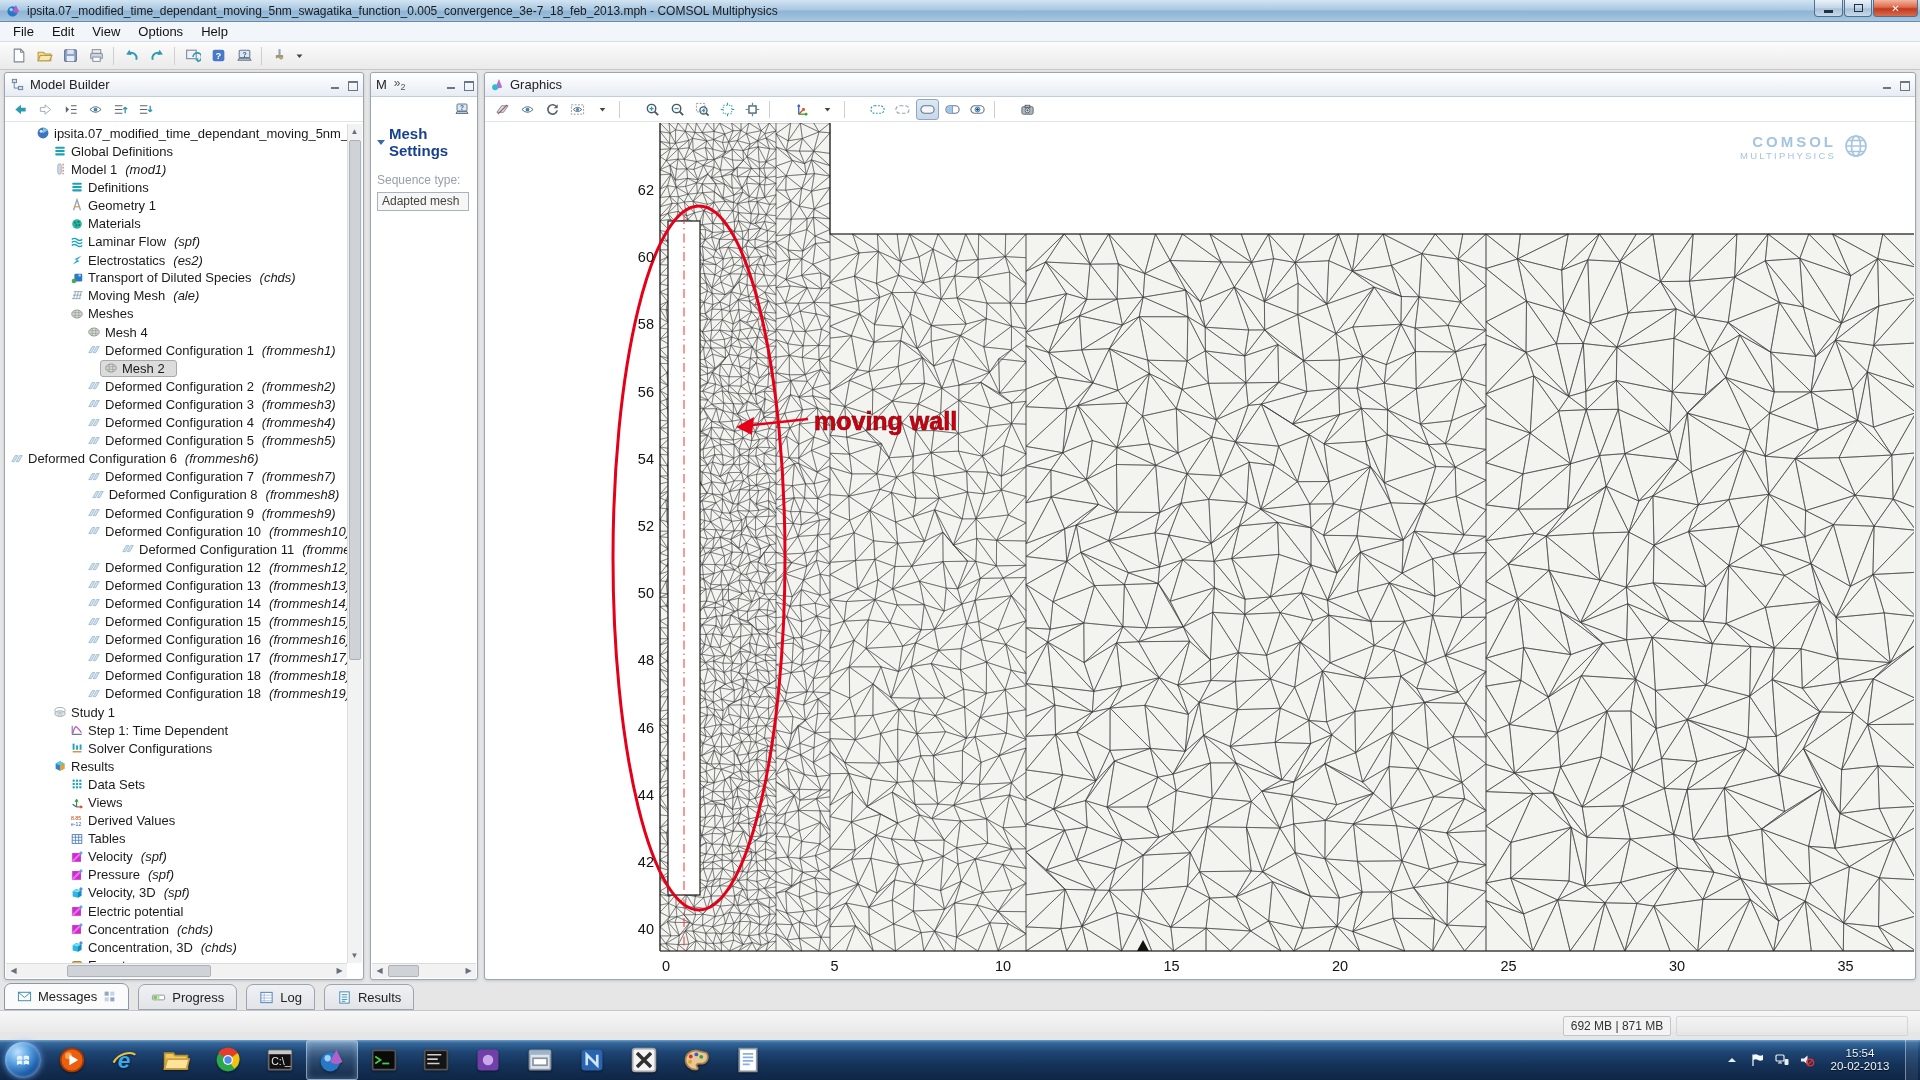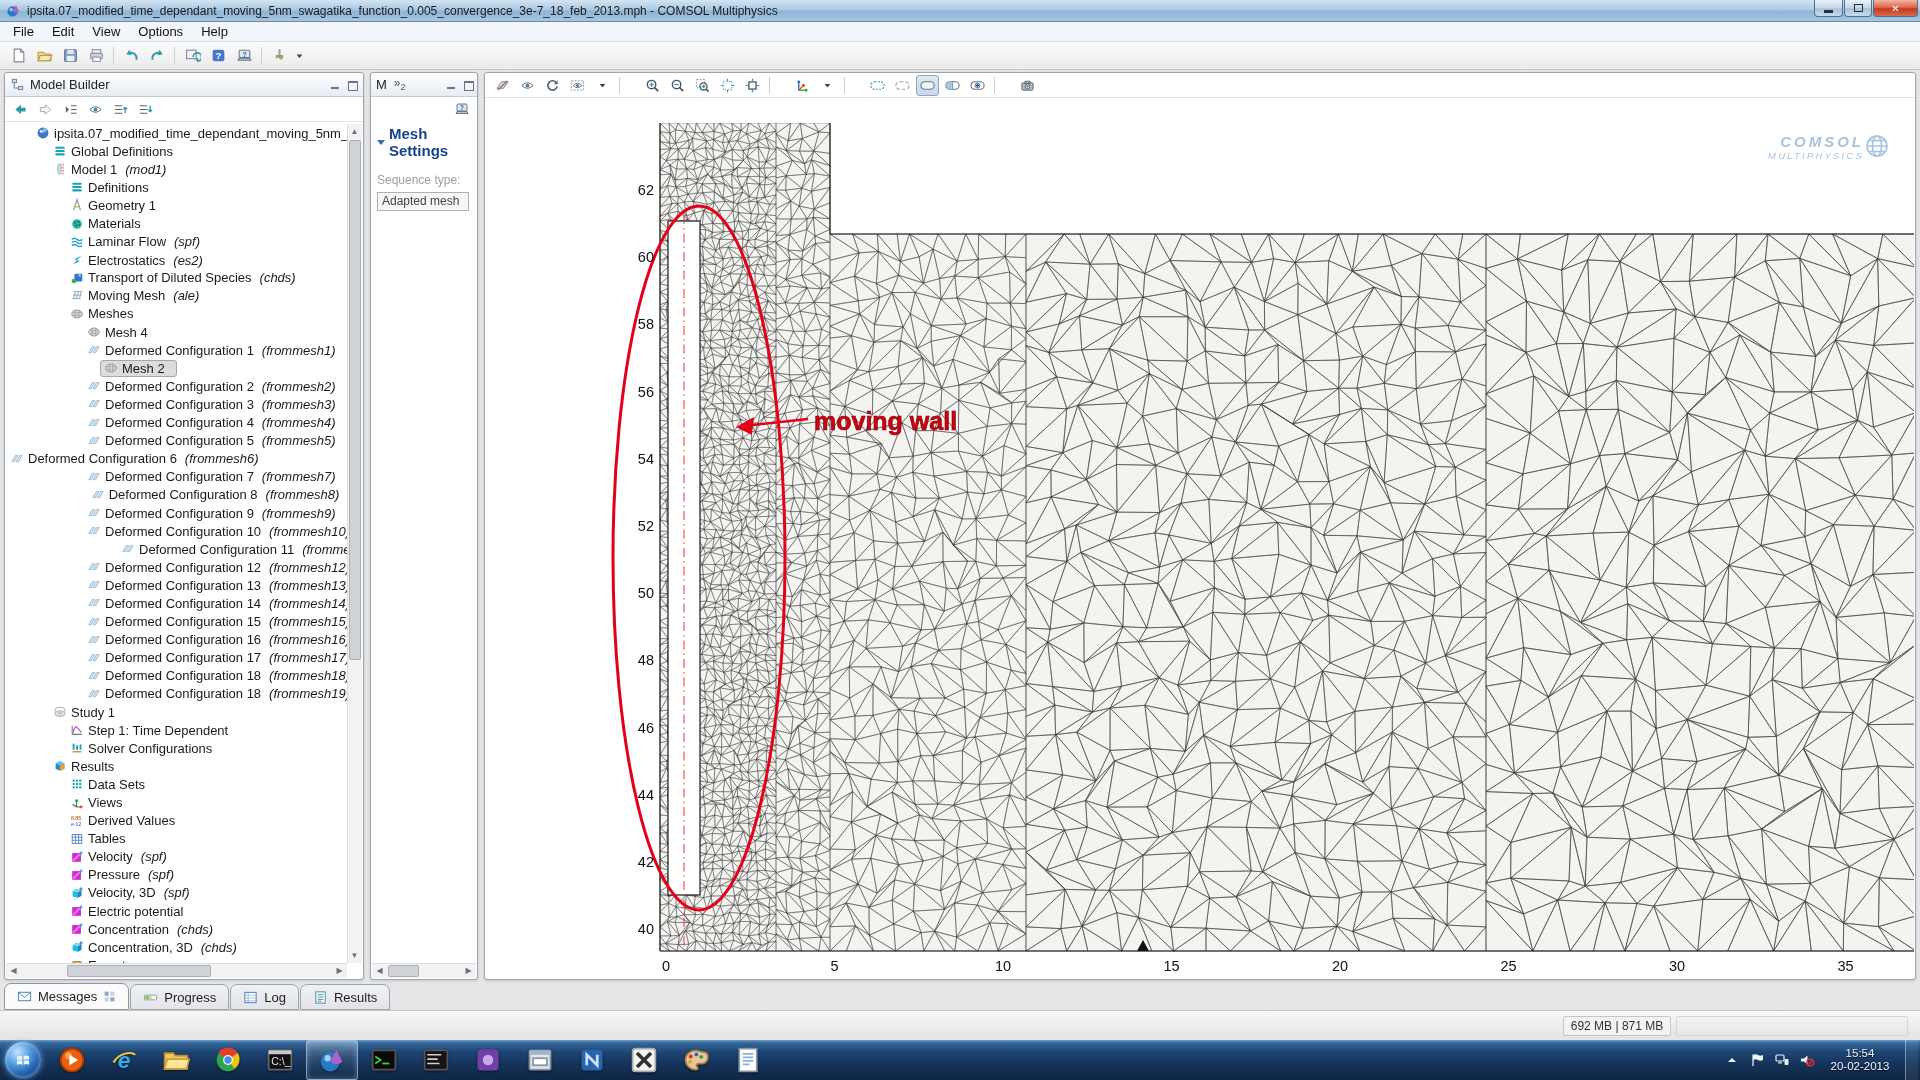--- a/index.html
+++ b/index.html
@@ -80,28 +80,28 @@
   .flabel { font-size:12px; color:#9aa0a8; margin-bottom:5px; }
   .ffield { width:92px; height:19px; border:1px solid #aab2ba; background:#f6f6f6; color:#444;
     font-size:12px; line-height:17px; padding:0 4px; white-space:nowrap; overflow:hidden; }
 
   
   #graphics { left:484px; top:72px; width:1432px; height:908px; }
   .gtb { height:25px; border-bottom:1px solid #e0e4ea; display:flex; align-items:center; padding:0 6px; gap:2px; }
   .gtb .tbtn { width:23px; height:21px; } .gtb .tbtn .icon { width:17px; height:15px; }
   .gtb .tbtn.active { border:1px solid #8fa6c0; background:linear-gradient(#dce8f4,#c8d8ea); }
   .gcanvas { position:absolute; left:1px; right:1px; top:50px; bottom:1px; background:#fff; overflow:hidden; }
-  .logo { position:absolute; right:24px; top:10px; display:flex; gap:0; align-items:flex-start; color:#a5c4e0;font-style:italic; }
+  .logo { position:absolute; right:45px; top:10px; display:flex; gap:7px; align-items:flex-start; color:#a5c4e0; }
   .logo .ltxt { text-align:right; }
   .logo .l1 { font-size:15px; letter-spacing:3px; font-weight:bold; }
   .logo .l2 { font-size:9.5px; letter-spacing:2.2px; }
   .logo .globe { width:26px; height:26px; }
 
   
-  .btabs { position:absolute; left:4px; top:983px; height:27px; display:flex; gap:1px; align-items:flex-end; }
+  .btabs { position:absolute; left:4px; top:983px; height:27px; display:flex; gap:9px; align-items:flex-end; }
   .btab { display:inline-flex; align-items:center; gap:6px; height:26px; padding:0 12px;
     border:1px solid #9aa4b2; border-radius:7px 7px 0 0; background:linear-gradient(#f0f1f4,#e2e4e8);
     font-size:13px; color:#222; }
   .btab.active { background:#fbfbfc; border-color:#8c97a6; height:27px; }
   .bicon { width:15px; height:15px; }
   .bicon.aux { width:13px; height:13px; opacity:.8; }
 
   
   .statusbar { position:absolute; left:0; top:1010px; width:1920px; height:22px;
     background:linear-gradient(#f7f7f7,#e9e9e9); border-top:1px solid #c6c6c6; }
@@ -1017,20 +1017,33 @@
       <div class="ffield">Adapted mesh</div>
     </div>
     <div class="hscroll" style="right:1px;">
       <span class="sarrow" style="left:1px;top:0;">◀</span>
       <div class="hthumb" style="left:16px;width:30%;"></div>
       <span class="sarrow" style="right:1px;top:0;">▶</span>
     </div>
   </div>
 
   <div class="panel" id="graphics">
+    <div class="phead">
+      <span class="icon picon">
+          <svg viewBox="0 0 16 16">
+            <path d="M9.5 2 13 11a4.5 3 0 0 1-7 0z" fill="#b671c8"></path>
+            <circle cx="5.5" cy="11" r="3.2" fill="#35b8d8"></circle>
+          </svg>
+        </span>
+      <span>Graphics</span>
+      <div class="phbtns">
+        <span class="phb minimize"></span>
+        <span class="phb maximize"></span>
+      </div>
+    </div>
     <div class="gtb">
         <button class="tbtn">
           <span class="icon">
             <svg viewBox="0 0 16 16">
               <path d="M2 11l5-7h7l-5 7z" fill="#cfe0ec" stroke="#7a8694"></path>
               <line x1="3" y1="13" x2="13" y2="3" stroke="#b05050" stroke-width="1.2"></line>
             </svg>
           </span>
         </button>
         <button class="tbtn">

